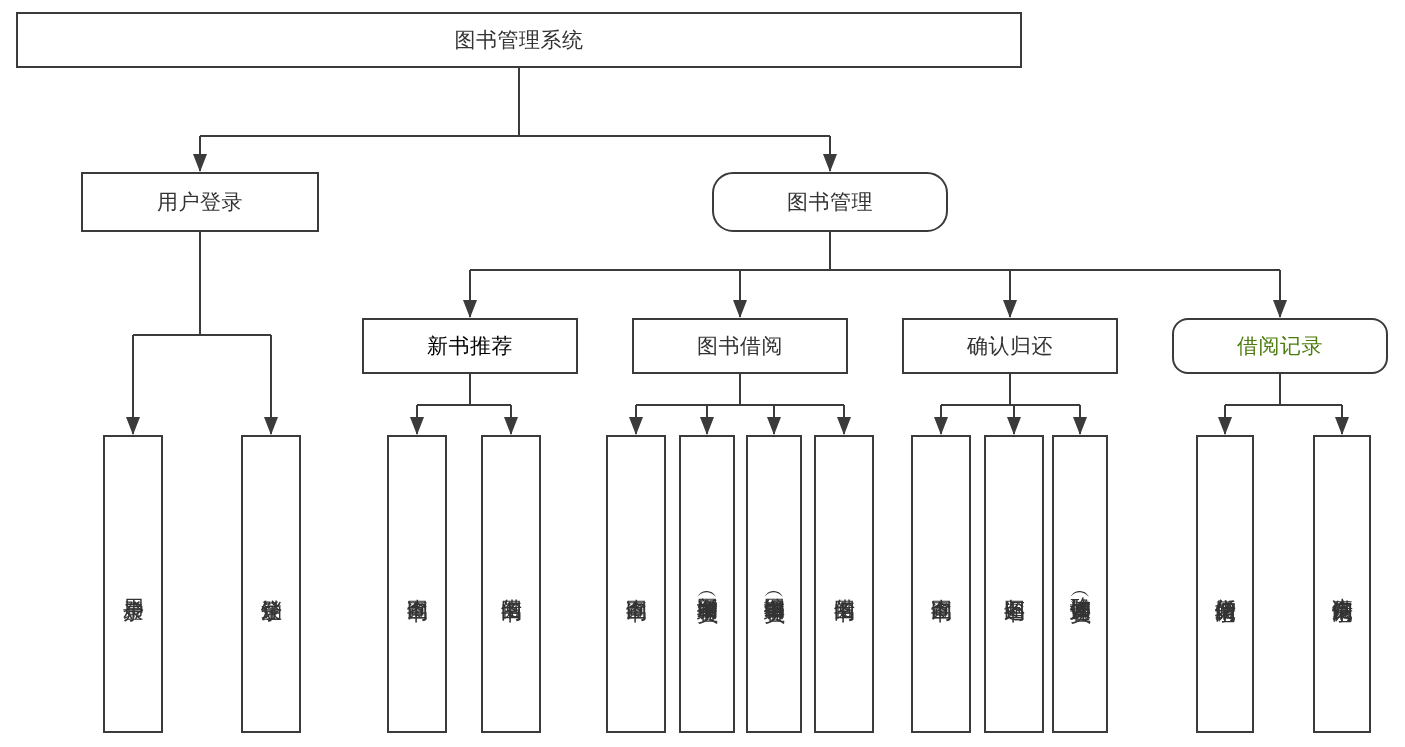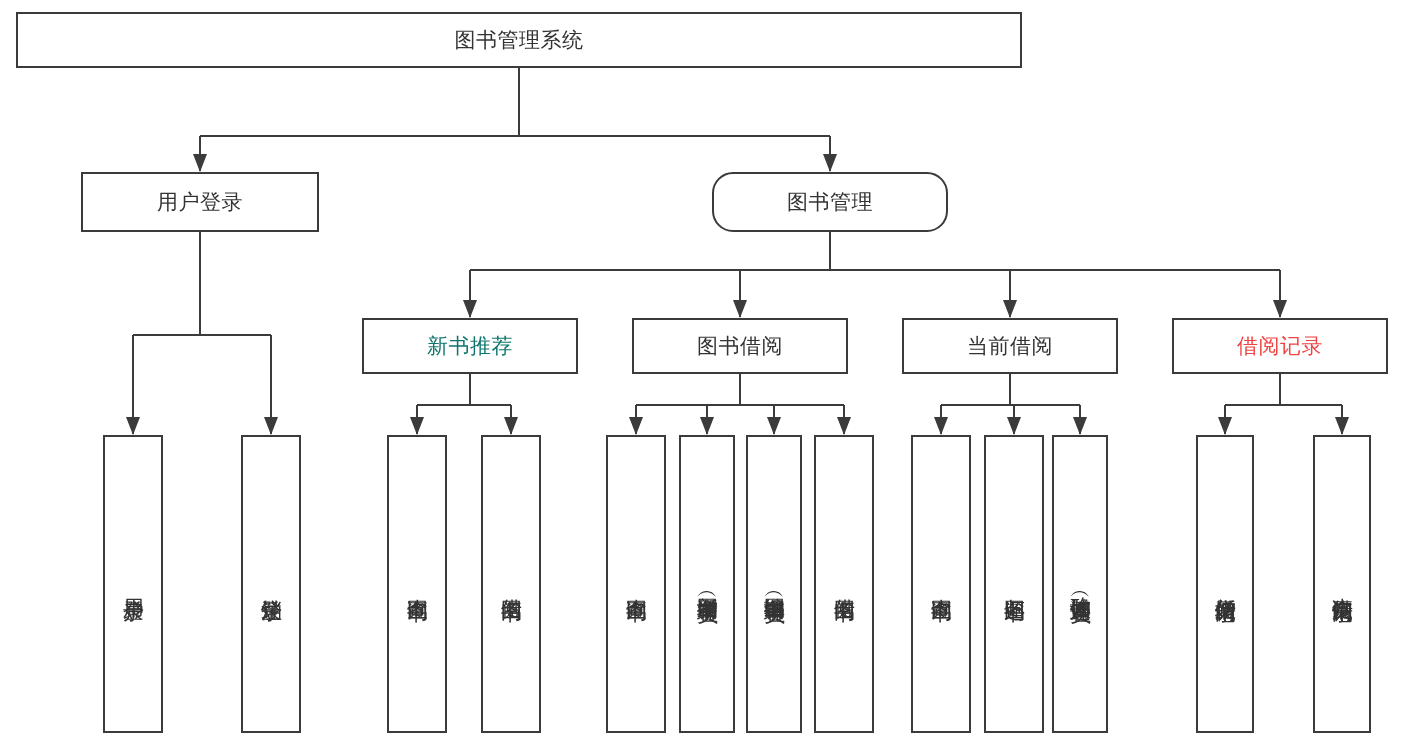--- a/index.html
+++ b/index.html
@@ -128,30 +128,30 @@
   <div id="nodes">
       <div class="node horizontal" style="left: 16px; top: 12px; width: 1006px; height: 56px; border-color: rgb(59, 59, 59); background: rgb(255, 255, 255); color: rgb(51, 51, 51);">
         <span class="htext">图书管理系统</span>
       </div>
       <div class="node horizontal" style="left: 81px; top: 172px; width: 238px; height: 60px; border-color: rgb(59, 59, 59); background: rgb(255, 255, 255); color: rgb(51, 51, 51);">
         <span class="htext">用户登录</span>
       </div>
       <div class="node horizontal" style="left: 712px; top: 172px; width: 236px; height: 60px; border-color: rgb(59, 59, 59); background: rgb(255, 255, 255); color: rgb(51, 51, 51); border-radius: 21px;">
         <span class="htext">图书管理</span>
       </div>
-      <div class="node horizontal" style="left: 362px; top: 318px; width: 216px; height: 56px; border-color: rgb(59, 59, 59); background: rgb(255, 255, 255); color: #0f766e;">
+      <div class="node horizontal" style="left: 362px; top: 318px; width: 216px; height: 56px; border-color: rgb(59, 59, 59); background: rgb(255, 255, 255); color: #000000;">
         <span class="htext">新书推荐</span>
       </div>
       <div class="node horizontal" style="left: 632px; top: 318px; width: 216px; height: 56px; border-color: rgb(59, 59, 59); background: rgb(255, 255, 255); color: rgb(51, 51, 51); text-align: center;">
         <span class="htext">图书借阅</span>
       </div>
       <div class="node horizontal" style="left: 902px; top: 318px; width: 216px; height: 56px; border-color: rgb(59, 59, 59); background: rgb(255, 255, 255); color: rgb(51, 51, 51);">
-        <span class="htext">当前借阅</span>
+        <span class="htext">确认归还</span>
       </div>
-      <div class="node horizontal" style="left: 1172px; top: 318px; width: 216px; height: 56px; border-color: rgb(59, 59, 59); background: rgb(255, 255, 255); color: #ef4444;">
+      <div class="node horizontal" style="left: 1172px; top: 318px; width: 216px; height: 56px; border-color: rgb(59, 59, 59); background: rgb(255, 255, 255); color: #4d7c0f; border-radius: 16px;">
         <span class="htext">借阅记录</span>
       </div>
       <div class="node vertical" style="left: 103px; top: 435px; width: 60px; height: 298px; border-color: rgb(59, 59, 59); background: rgb(255, 255, 255); color: rgb(51, 51, 51);">
         <span class="vtext">用户登录</span>
       </div>
       <div class="node vertical" style="left: 241px; top: 435px; width: 60px; height: 298px; border-color: rgb(59, 59, 59); background: rgb(255, 255, 255); color: rgb(51, 51, 51);">
         <span class="vtext">注销登录</span>
       </div>
       <div class="node vertical" style="left: 387px; top: 435px; width: 60px; height: 298px; border-color: rgb(59, 59, 59); background: rgb(255, 255, 255); color: rgb(51, 51, 51);">
         <span class="vtext">查询图书</span>

